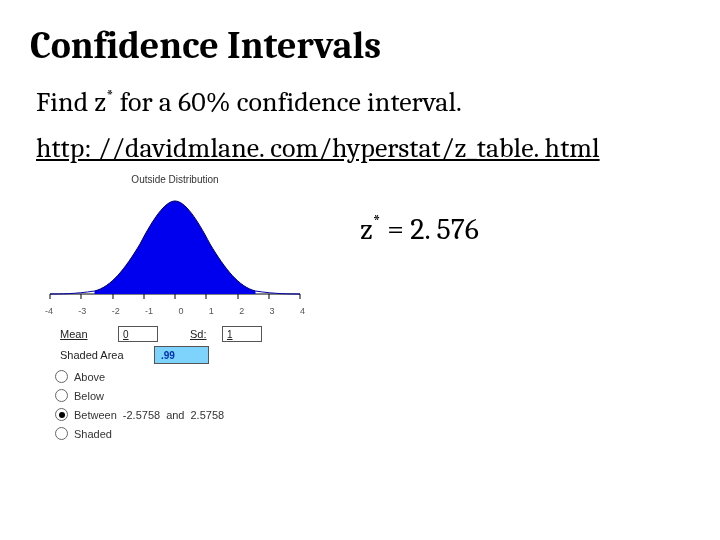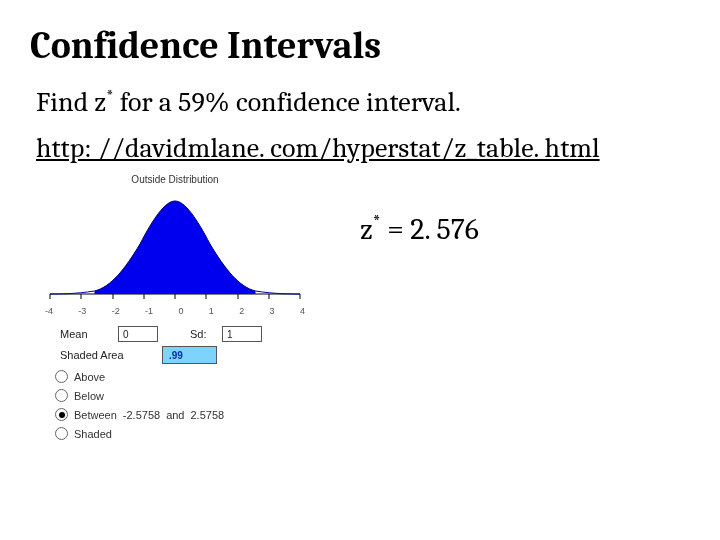--- a/index.html
+++ b/index.html
@@ -76,38 +76,39 @@
     color: #555;
     padding: 0 2px;
   }
   .meanrow {
     width: 230px;
     margin: 6px auto 4px auto;
     display: flex;
     align-items: center;
     gap: 6px;
     font-size: 11px;
+    text-decoration: underline;
   }
   .meanrow .lbl { width: 52px; }
   .meanrow .box {
     width: 40px;
     height: 16px;
     border: 1px solid #555;
     background: #fff;
     font-size: 10px;
     line-height: 16px;
     padding: 0 4px;
     box-sizing: border-box;
   }
   .shrow {
     width: 230px;
     margin: 2px auto 6px auto;
     display: flex;
     align-items: center;
-    gap: 14px;
+    gap: 6px;
     font-size: 11px;
   }
   .shrow .box {
     width: 55px;
     height: 18px;
     border: 1px solid #555;
     background: #7dd3fc;
     font-size: 10px;
     line-height: 18px;
     padding: 0 6px;
@@ -156,21 +157,21 @@
     vertical-align: super;
   }
 </style>
 </head>
 <body>
 
 <div class="slide">
   <div class="title">Confidence Intervals</div>
 
   <div class="prompt">
-    <span>Find z</span><sup>*</sup><span> for a 59% confidence interval.</span>
+    <span>Find z</span><sup>*</sup><span> for a 60% confidence interval.</span>
   </div>
 
   <a class="link" href="#">http: //davidmlane. com/hyperstat/z_table. html</a>
 
   <div class="content-row">
     <div class="applet">
       <div class="applet-title">Outside Distribution</div>
 
       <div class="chart">
         <svg viewBox="0 0 260 115" width="260" height="115">

